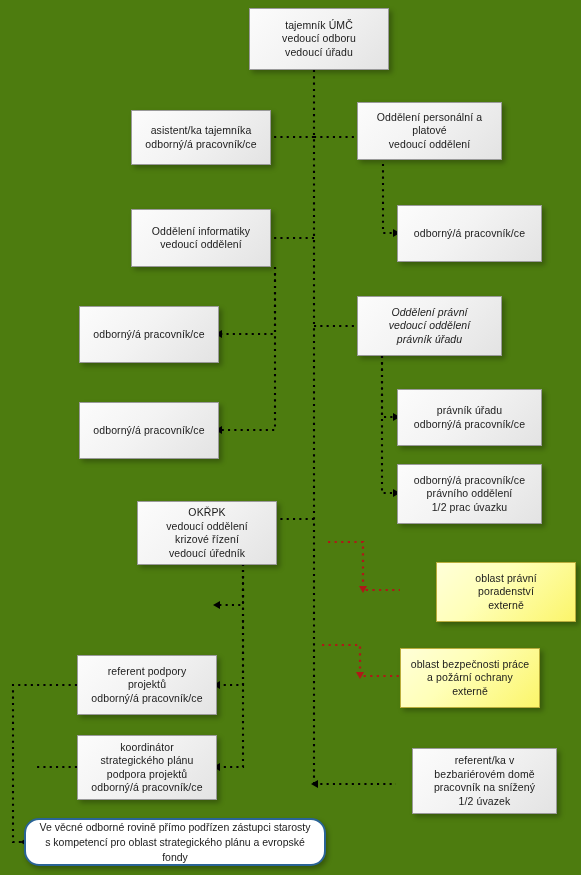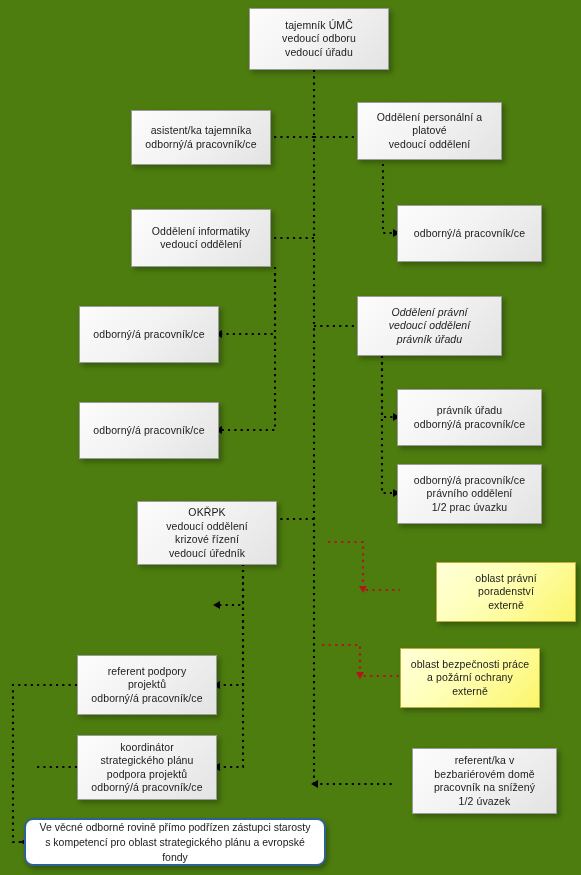--- a/index.html
+++ b/index.html
@@ -191,17 +191,17 @@
   </div>
 
   <div class="node ext" style="left:400px;top:648px;width:140px;height:60px;">
     <span class="lbl">oblast bezpečnosti práce<br>a požární ochrany<br>externě</span>
   </div>
 
   <div class="node" style="left:412px;top:748px;width:145px;height:66px;">
     <span class="lbl">referent/ka v<br>bezbariérovém domě<br>pracovník na snížený<br>1/2 úvazek</span>
   </div>
 
-  <div class="note" style="left:24px;top:818px;width:302px;height:48px;">
+  <div class="note" style="left:24px;top:818px;width:302px;height:48px;border-radius:15px;">
     <span class="lbl">Ve věcné odborné rovině přímo podřízen zástupci starosty<br>s kompetencí pro oblast strategického plánu a evropské<br>fondy</span>
   </div>
 
 </div>
 
 </body></html>

